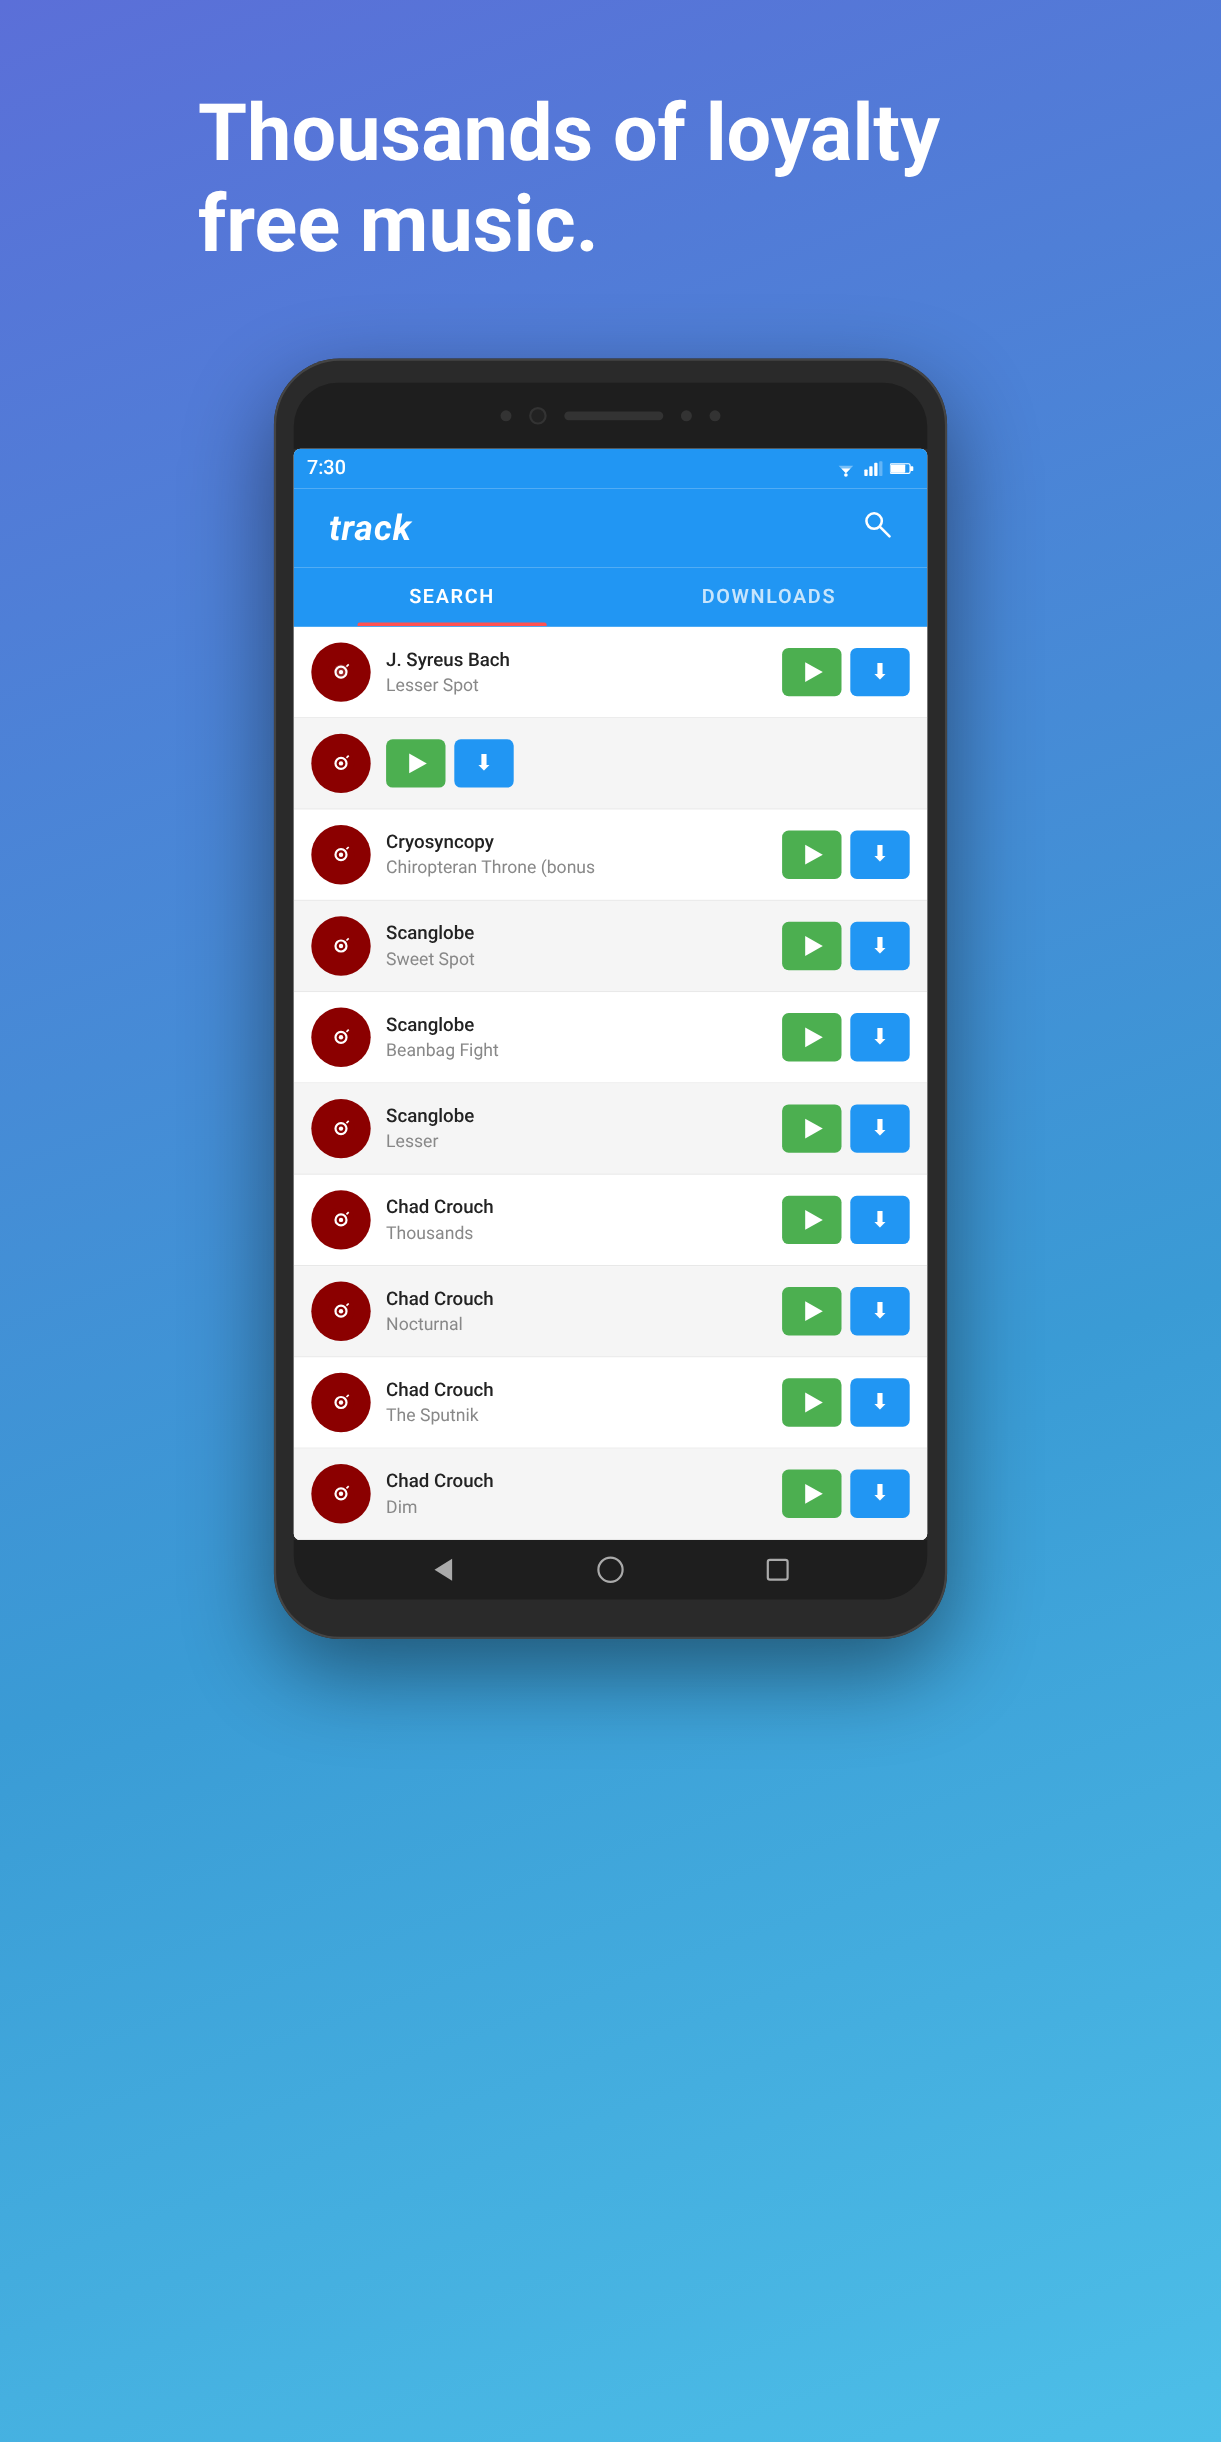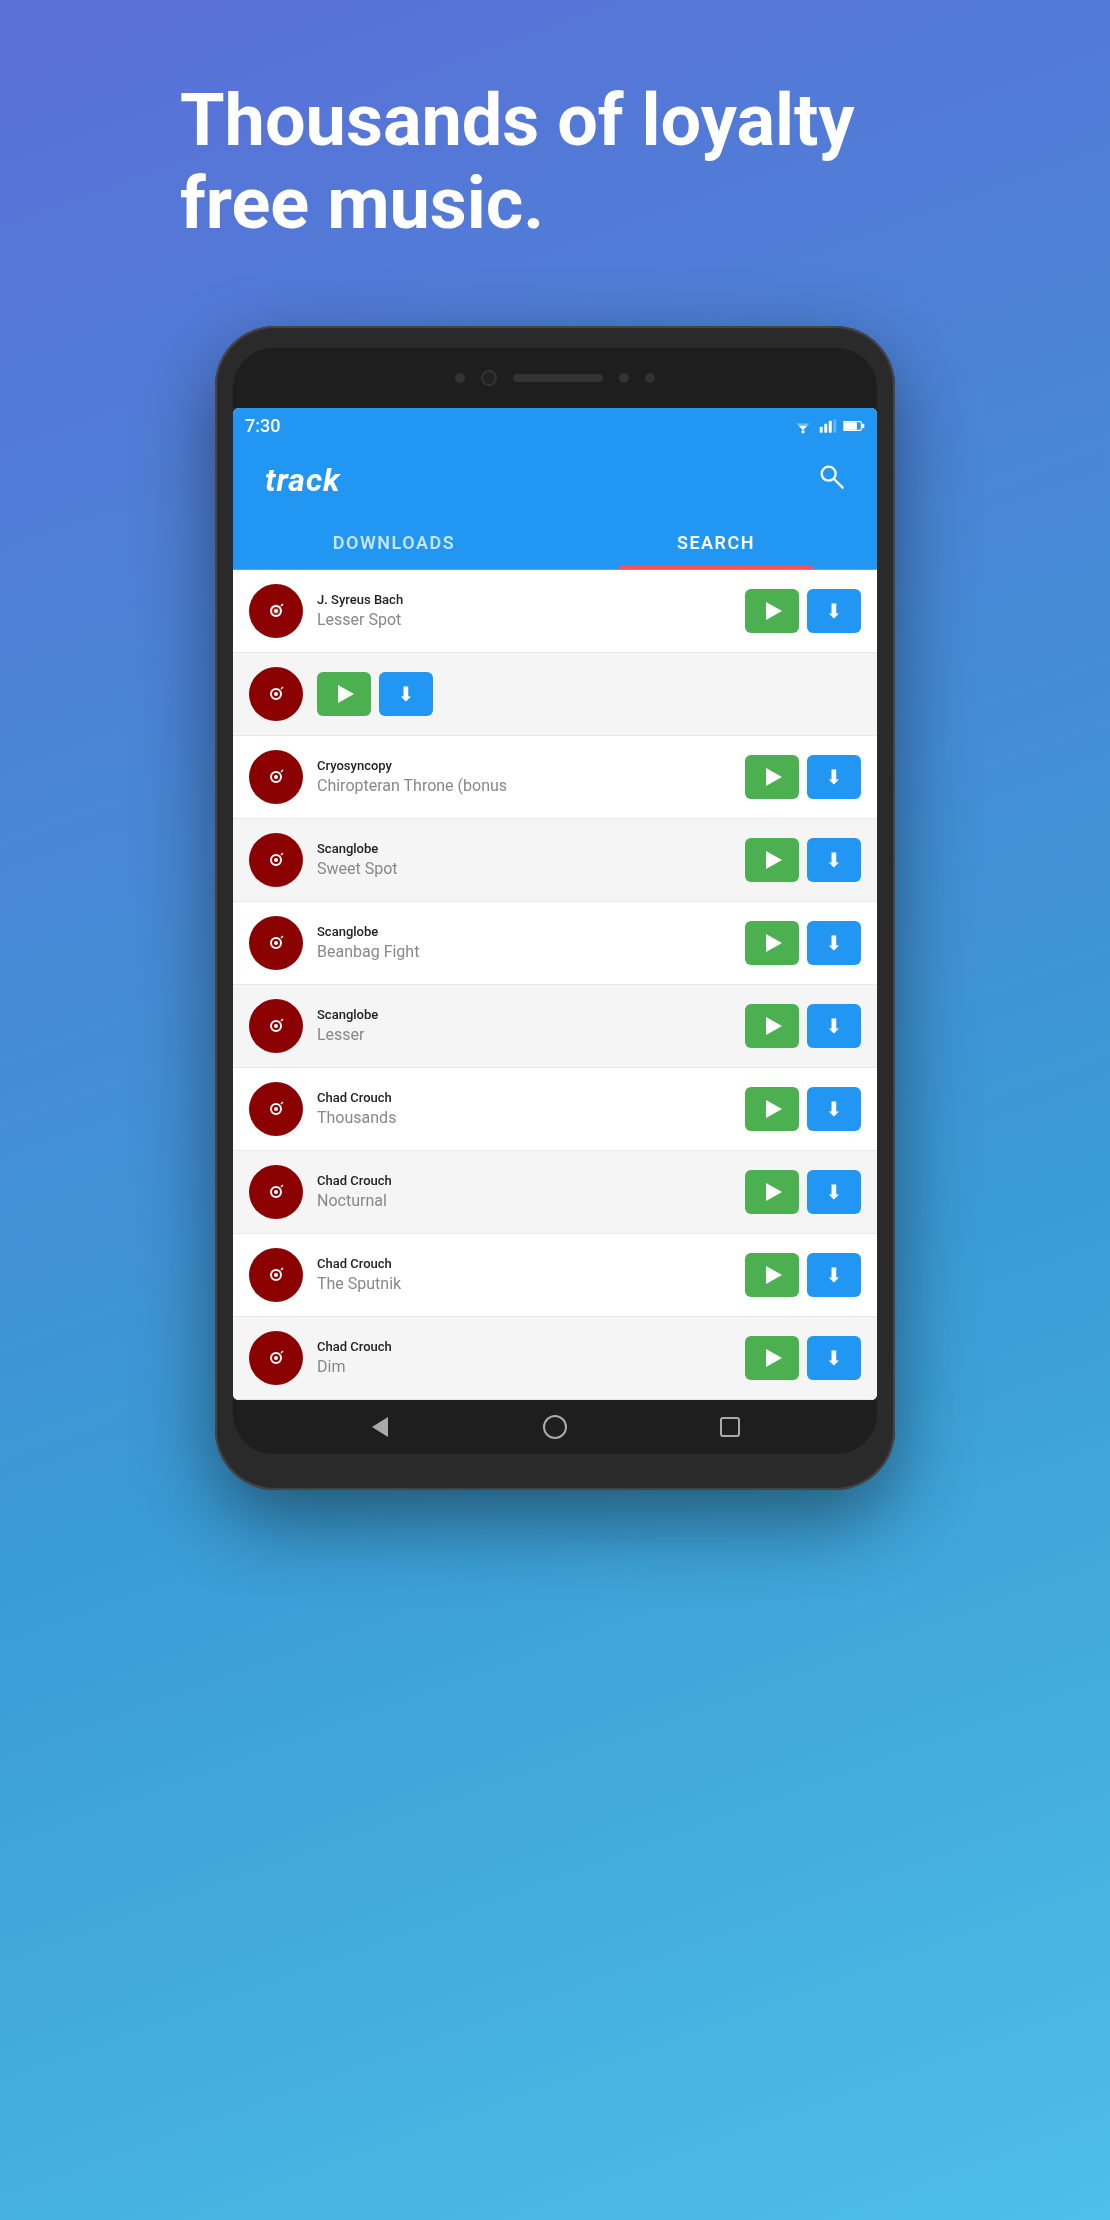--- a/index.html
+++ b/index.html
@@ -19,21 +19,21 @@
       font-size: 72px;
       font-weight: 700;
       text-align: left;
       margin-top: 80px;
       line-height: 1.15;
       width: 750px;
     }
 
     .phone-wrapper {
       margin-top: 80px;
-      width: 680px;
+      width: 612px;
       position: relative;
     }
 
     .phone-outer {
       background: #2a2a2a;
       border-radius: 60px;
       padding: 22px 18px 36px 18px;
       box-shadow: 0 30px 80px rgba(0,0,0,0.45), inset 0 0 0 2px #444;
       position: relative;
     }
@@ -193,21 +193,21 @@
       width: 30px;
       height: 30px;
     }
 
     .track-info {
       flex: 1;
       min-width: 0;
     }
 
     .track-artist {
-      font-size: 13px;
+      font-size: 17px;
       font-weight: 500;
       color: #222;
       white-space: nowrap;
       overflow: hidden;
       text-overflow: ellipsis;
     }
 
     .track-title {
       font-size: 16px;
       color: #888;
@@ -353,22 +353,22 @@
         <span class="app-title">track</span>
         <div class="search-icon-btn">
           <svg width="28" height="28" viewBox="0 0 24 24" fill="white">
             <circle cx="10" cy="10" r="6" stroke="white" stroke-width="2" fill="none"></circle>
             <line x1="15" y1="15" x2="22" y2="22" stroke="white" stroke-width="2" stroke-linecap="round"></line>
           </svg>
         </div>
       </div>
 
       <div class="tabs-bar">
+        <div class="tab active">SEARCH</div>
         <div class="tab">DOWNLOADS</div>
-        <div class="tab active">SEARCH</div>
       </div>
 
       <div class="track-list">
 
         <div class="track-item">
           <div class="track-avatar">
             <svg viewBox="0 0 30 30" fill="none">
               <circle cx="15" cy="15" r="12" fill="#8b0000"></circle>
               <path d="M10 10 Q15 6 20 10 Q22 15 18 20 Q15 22 12 20 Q8 15 10 10Z" fill="white" opacity="0.15"></path>
               <circle cx="15" cy="15" r="5" fill="none" stroke="white" stroke-width="2"></circle>

